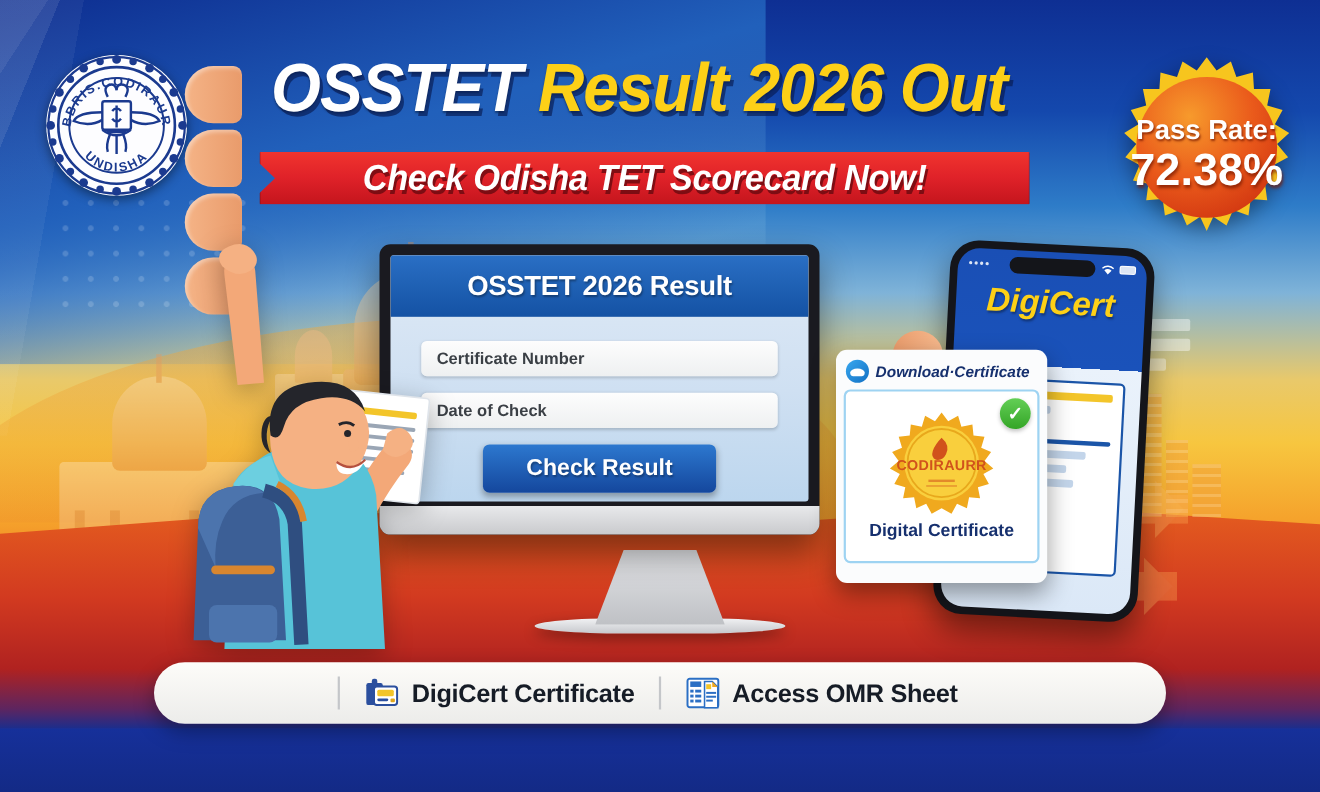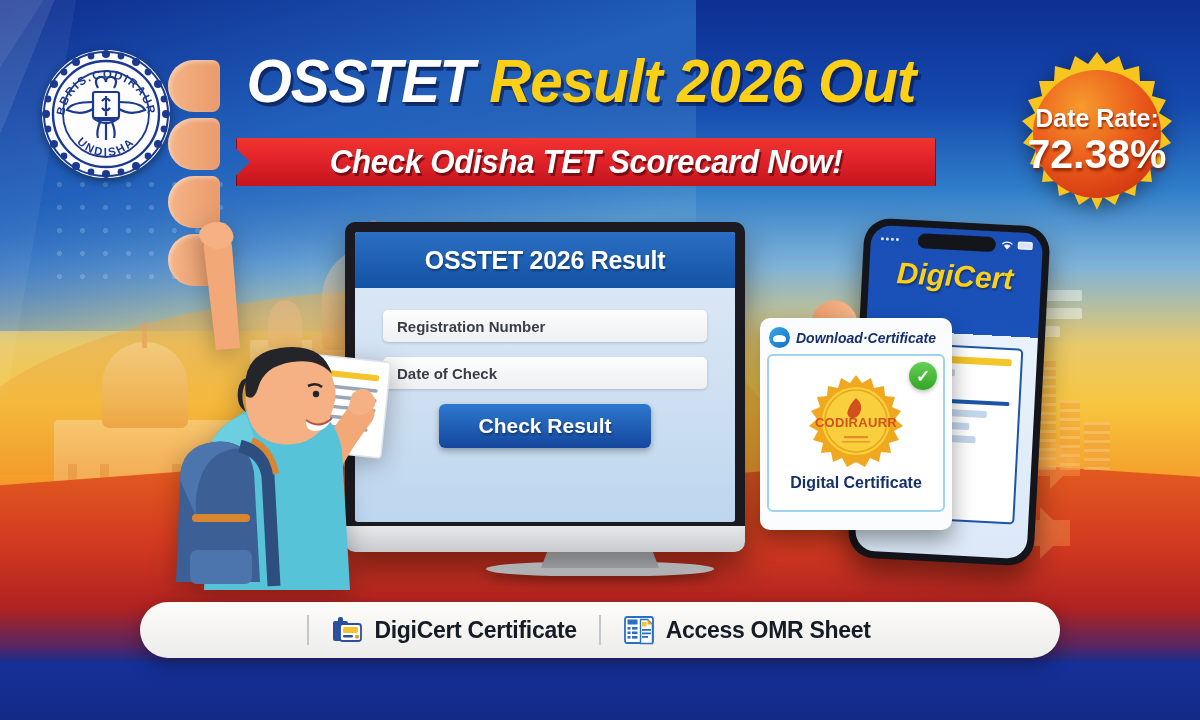--- a/index.html
+++ b/index.html
@@ -105,21 +105,21 @@
   .badge { position:absolute; right:12px; top:50px; width:182px; height:182px; }
   .badge svg { position:absolute; inset:0; width:100%; height:100%;
      filter:drop-shadow(0 5px 9px rgba(0,0,0,.4)); }
   .badge-txt { position:absolute; inset:0; display:flex; flex-direction:column;
      align-items:center; justify-content:center; color:#fff; z-index:2; }
   .badge-txt .l1 { font-size:25px; font-weight:bold; text-shadow:1px 2px 2px rgba(120,25,0,.75); }
   .badge-txt .l2 { font-size:41px; font-weight:bold; margin-top:-2px;
      text-shadow:1px 3px 3px rgba(120,25,0,.75); }
 
   
-  .monitor { position:absolute; left:345px; top:222px; width:400px; height:330px;
+  .monitor { position:absolute; left:345px; top:222px; width:400px; height:264px;
      background:#1a1a20; border-radius:10px; padding:10px 10px 30px 10px;
      box-shadow:0 16px 30px rgba(0,0,0,.42); }
   .screen { width:100%; height:100%; border-radius:3px; overflow:hidden;
      background:linear-gradient(180deg,#dfeaf6 0%,#cfe0f2 55%,#bcd6ee 100%); }
   .screen-hdr { height:56px; background:linear-gradient(180deg,#2a6fc4,#1452a4);
      display:flex; align-items:center; justify-content:center; }
   .screen-hdr span { color:#fff; font-size:25px; font-weight:bold; letter-spacing:-.3px;
      text-shadow:1px 2px 2px rgba(0,0,0,.35); }
   .screen-body { padding:22px 28px 0 28px; }
   .field { height:32px; background:linear-gradient(180deg,#fdfdfd,#eef0f1);
@@ -347,35 +347,35 @@
       <circle cx="91" cy="84" r="64" fill="url(#bgrad)"></circle>
       <defs>
         <radialGradient id="bgrad" cx="38%" cy="28%" r="82%">
           <stop offset="0%" stop-color="#f79a2c"></stop>
           <stop offset="55%" stop-color="#ea5a1b"></stop>
           <stop offset="100%" stop-color="#cf3310"></stop>
         </radialGradient>
       </defs>
     </svg>
     <div class="badge-txt">
-      <div class="l1">Date Rate:</div>
+      <div class="l1">Pass Rate:</div>
       <div class="l2">72.38%</div>
     </div>
   </div>
 
   <div class="mon-foot"></div>
   <div class="mon-neck"></div>
   <div class="monitor">
     <div class="screen">
       <div class="screen-hdr">
         <span>OSSTET 2026 Result</span>
       </div>
       <div class="screen-body">
         <div class="field">
-          <span>Registration Number</span>
+          <span>Certificate Number</span>
         </div>
         <div class="field">
           <span>Date of Check</span>
         </div>
         <div class="btn-check">
           <span>Check Result</span>
         </div>
       </div>
     </div>
     <div class="mon-chin"></div>

